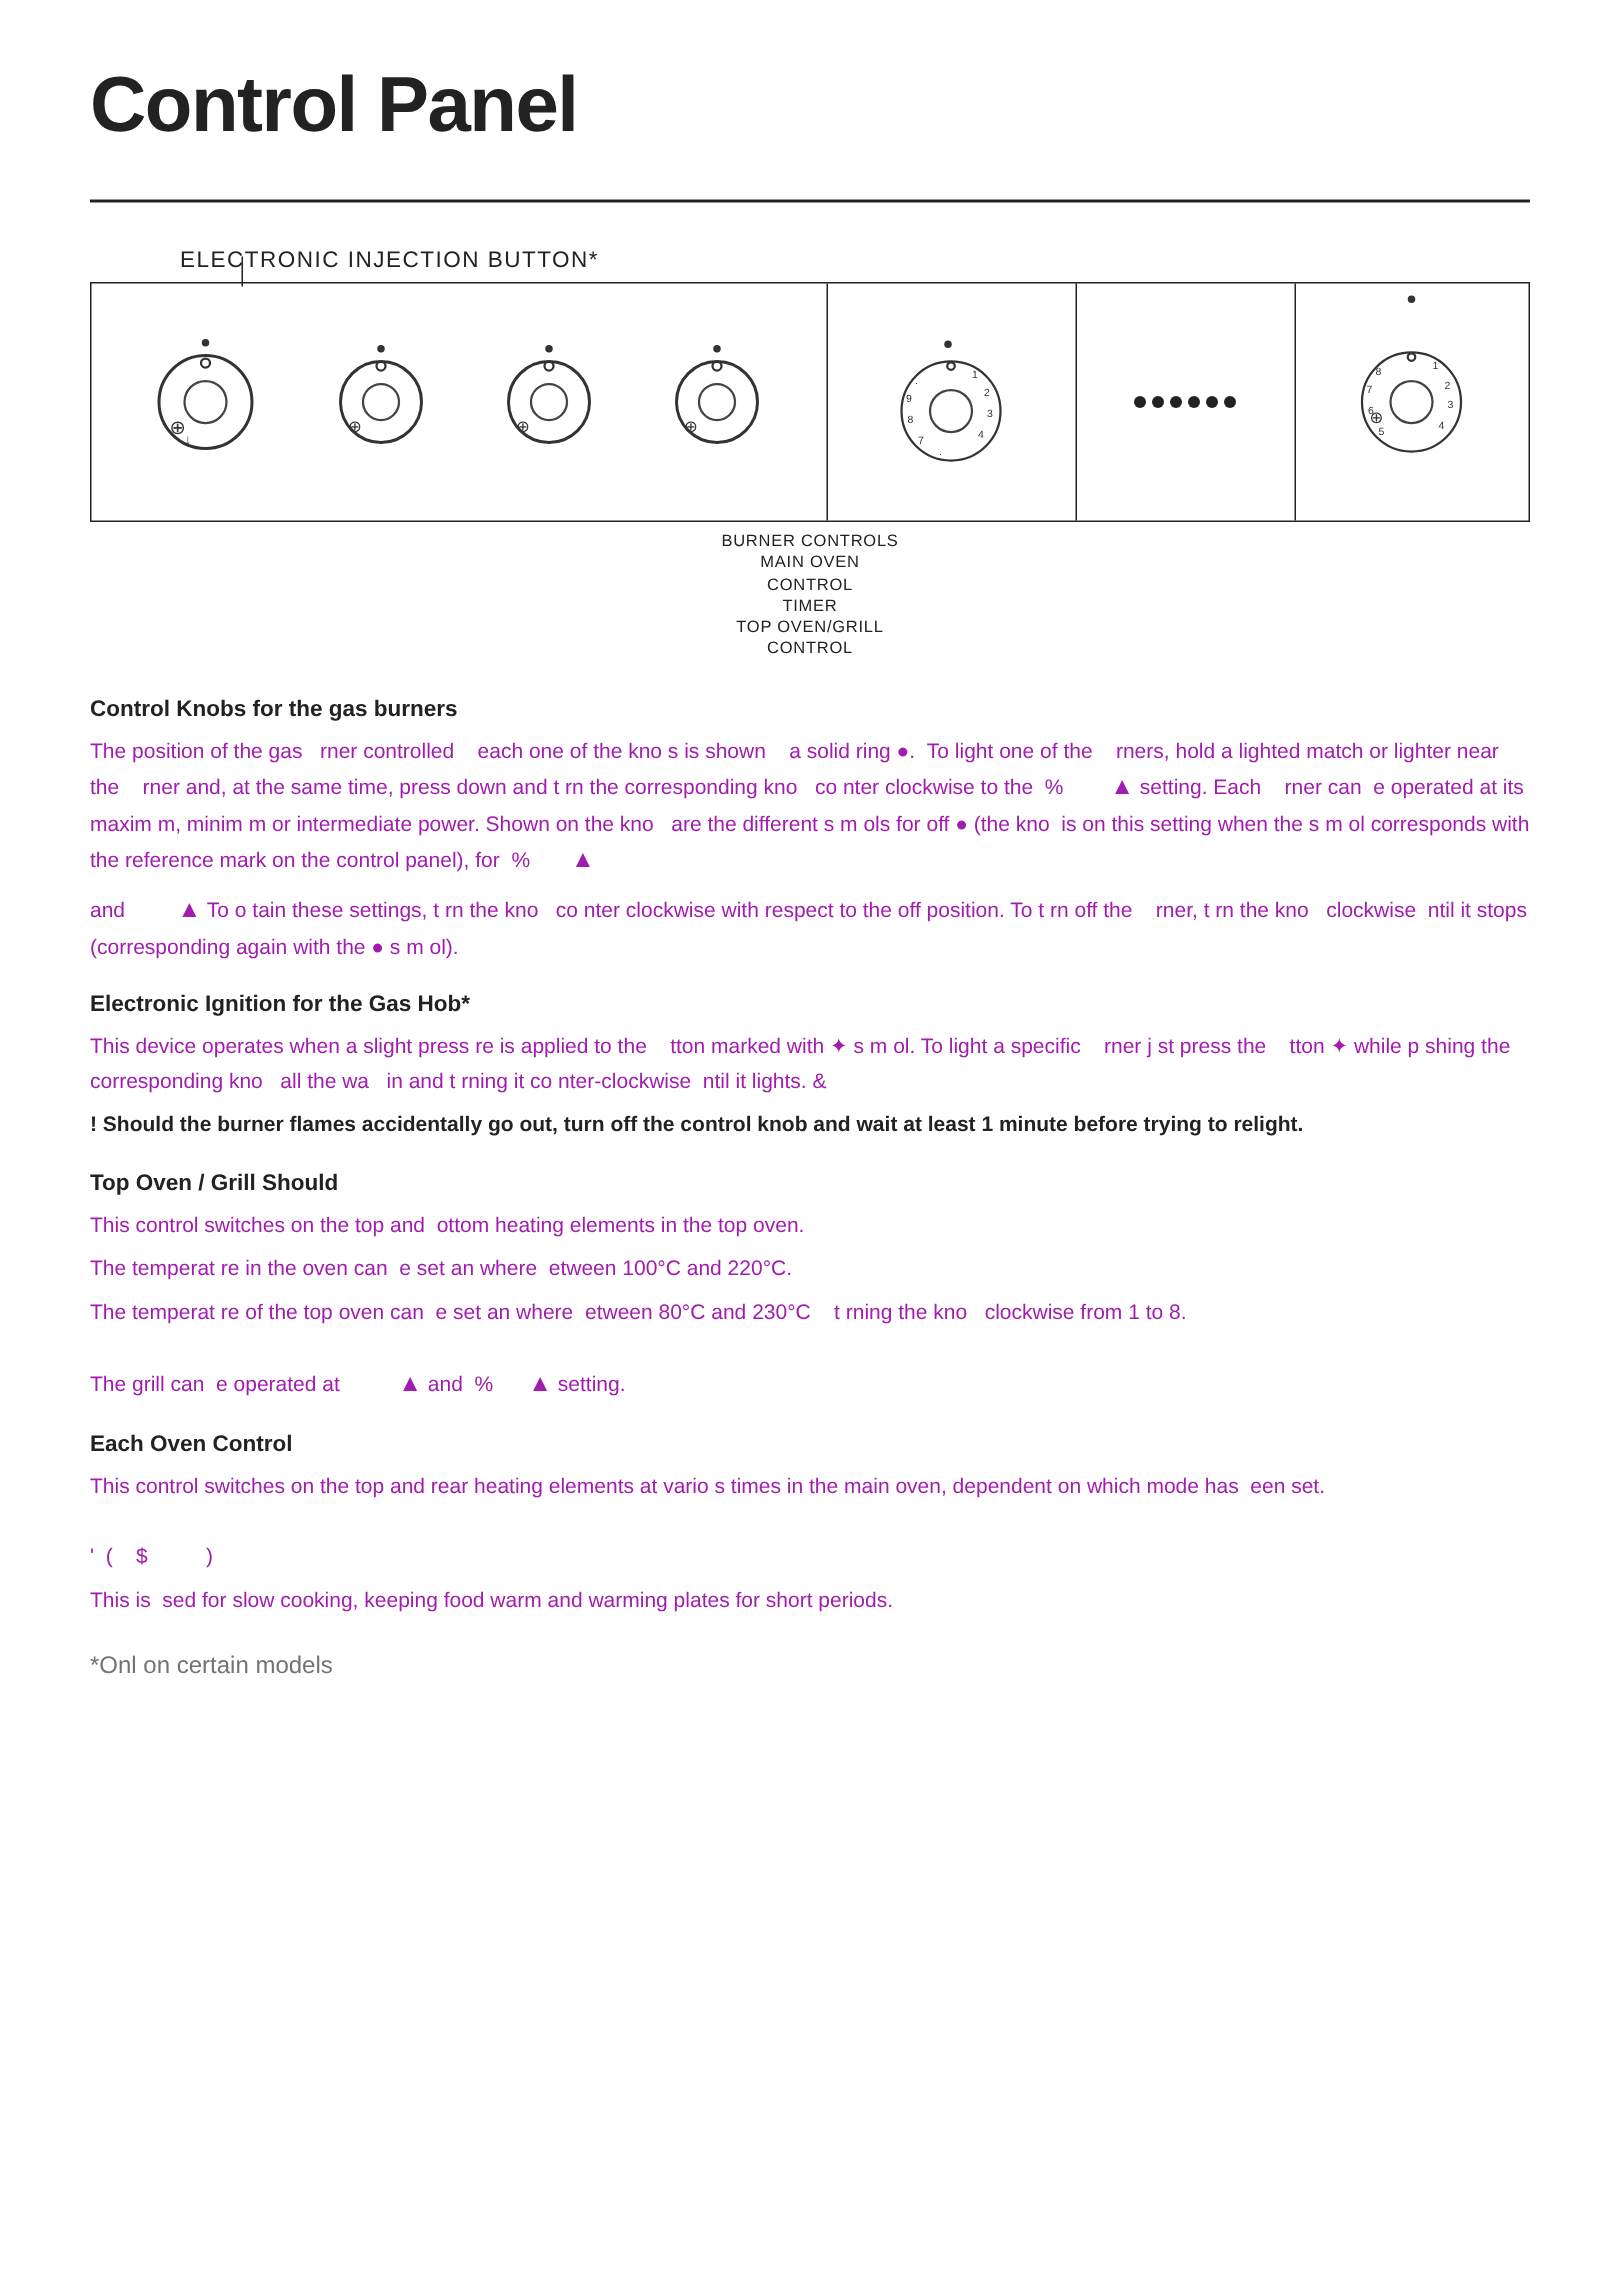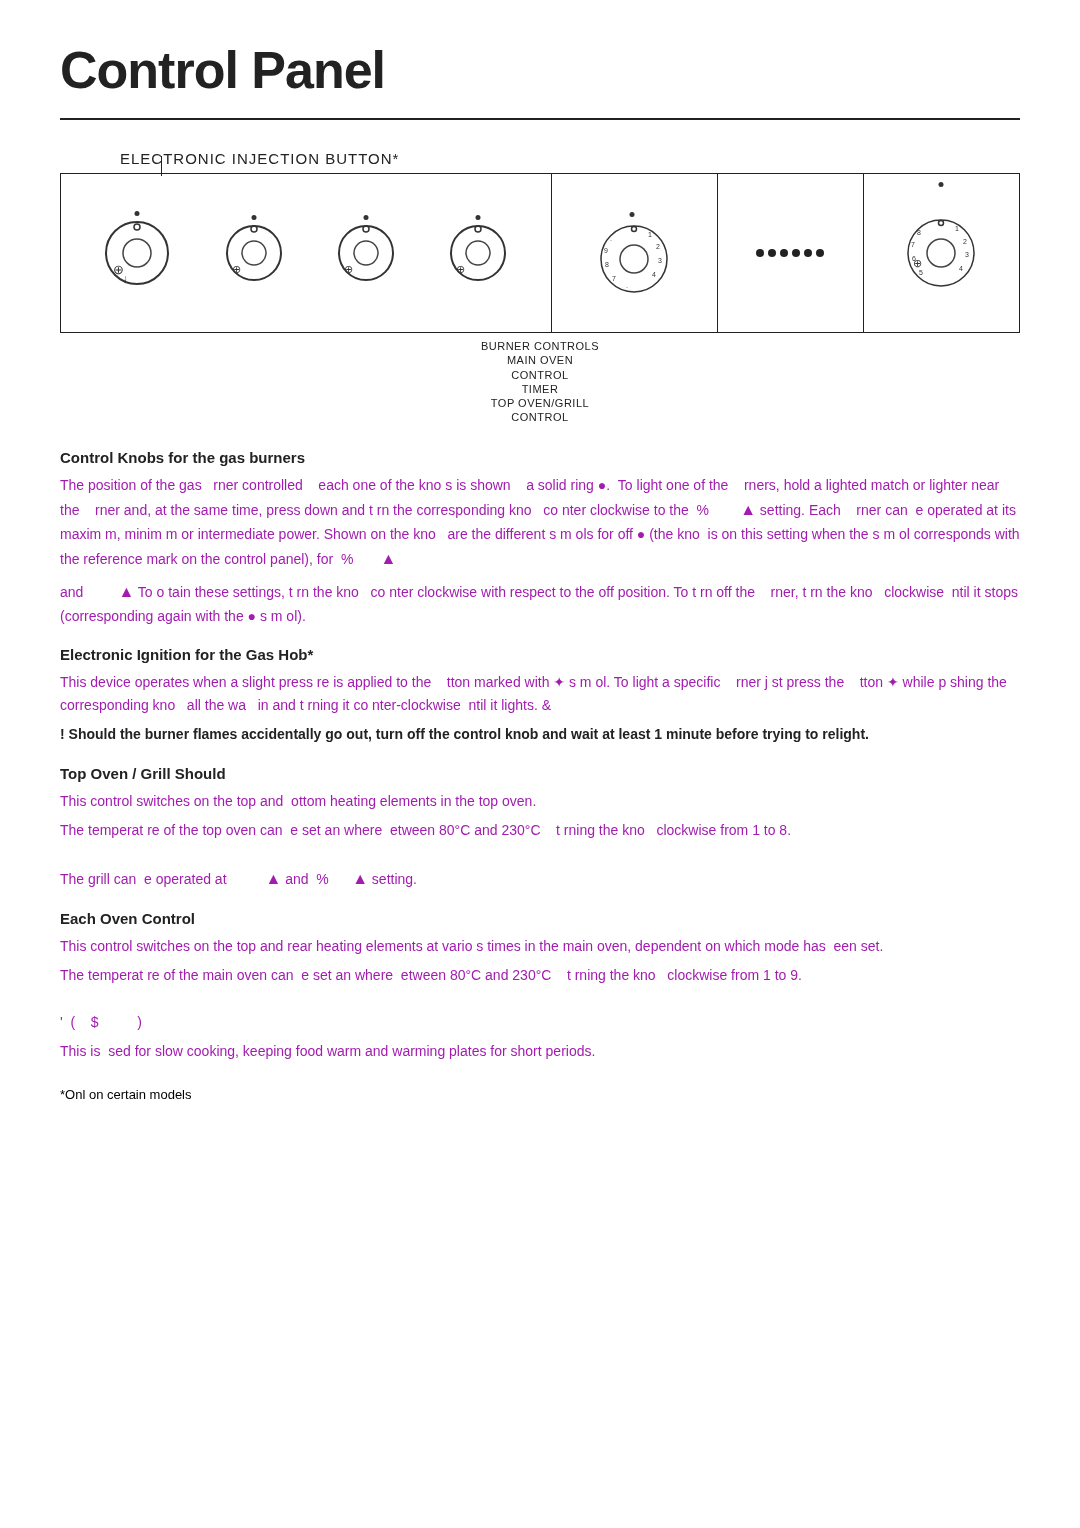--- a/index.html
+++ b/index.html
@@ -9,21 +9,21 @@
       color: #222;
       width: 1080px;
       min-height: 1528px;
       padding: 40px 60px 60px 60px;
     }
 
     h1 {
       font-size: 52px;
       font-weight: 900;
       letter-spacing: -1px;
-      margin-bottom: 18px;
+      margin-bottom: 33px;
     }
 
     .divider {
       border: none;
       border-top: 2.5px solid #222;
       margin-bottom: 30px;
     }
 
     
     .diagram-section {
@@ -175,22 +175,22 @@
     }
 
     .warning-text {
       font-size: 14px;
       font-weight: bold;
       line-height: 1.65;
       color: #222;
     }
 
     .footnote {
-      font-size: 13px;
-      color: #000000;
+      font-size: 16px;
+      color: #737373;
       margin-top: 24px;
     }
 
     
     .knob-svg {
       display: block;
     }
   </style>
 </head>
 <body>
@@ -337,28 +337,28 @@
       This device operates when a slight press re is applied to the &nbsp;&nbsp; tton marked with ✦ s m ol. To light a specific &nbsp;&nbsp; rner j st press the &nbsp;&nbsp; tton ✦ while p shing the corresponding kno &nbsp; all the wa &nbsp; in and t rning it co nter-clockwise &nbsp;ntil it lights. &amp;
     </p>
     <p class="warning-text">
       ! Should the burner flames accidentally go out, turn off the control knob and wait at least 1 minute before trying to relight.
     </p>
   </div>
 
   <div>
     <p class="section-title">Top Oven / Grill Should</p>
     <p class="body-text">This control switches on the top and &nbsp;ottom heating elements in the top oven.</p>
+    <p class="body-text">The temperat re in the oven can &nbsp;e set an where &nbsp;etween 100°C and 220°C.</p>
     <p class="body-text">The temperat re of the top oven can &nbsp;e set an where &nbsp;etween 80°C and 230°C &nbsp;&nbsp; t rning the kno &nbsp; clockwise from 1 to 8.</p>
     <br>
     <p class="body-text">The grill can &nbsp;e operated at &nbsp;&nbsp;&nbsp;&nbsp;&nbsp;&nbsp;&nbsp;&nbsp; <span style="font-size:16px;">▲</span> and &nbsp;% &nbsp;&nbsp;&nbsp;&nbsp; <span style="font-size:16px;">▲</span> setting.</p>
   </div>
 
   <div>
     <p class="section-title">Each Oven Control</p>
     <p class="body-text">This control switches on the top and rear heating elements at vario s times in the main oven, dependent on which mode has &nbsp;een set.</p>
-    <p class="body-text">The temperat re of the main oven can &nbsp;e set an where &nbsp;etween 80°C and 230°C &nbsp;&nbsp; t rning the kno &nbsp; clockwise from 1 to 9.</p>
     <br>
     <p class="body-text">' &nbsp;( &nbsp;&nbsp; $ &nbsp;&nbsp;&nbsp;&nbsp;&nbsp;&nbsp;&nbsp;&nbsp; )</p>
     <p class="body-text">This is &nbsp;sed for slow cooking, keeping food warm and warming plates for short periods.</p>
   </div>
 
   <p class="footnote">*Onl  on certain models</p>
 </div>
 
 </body></html>

